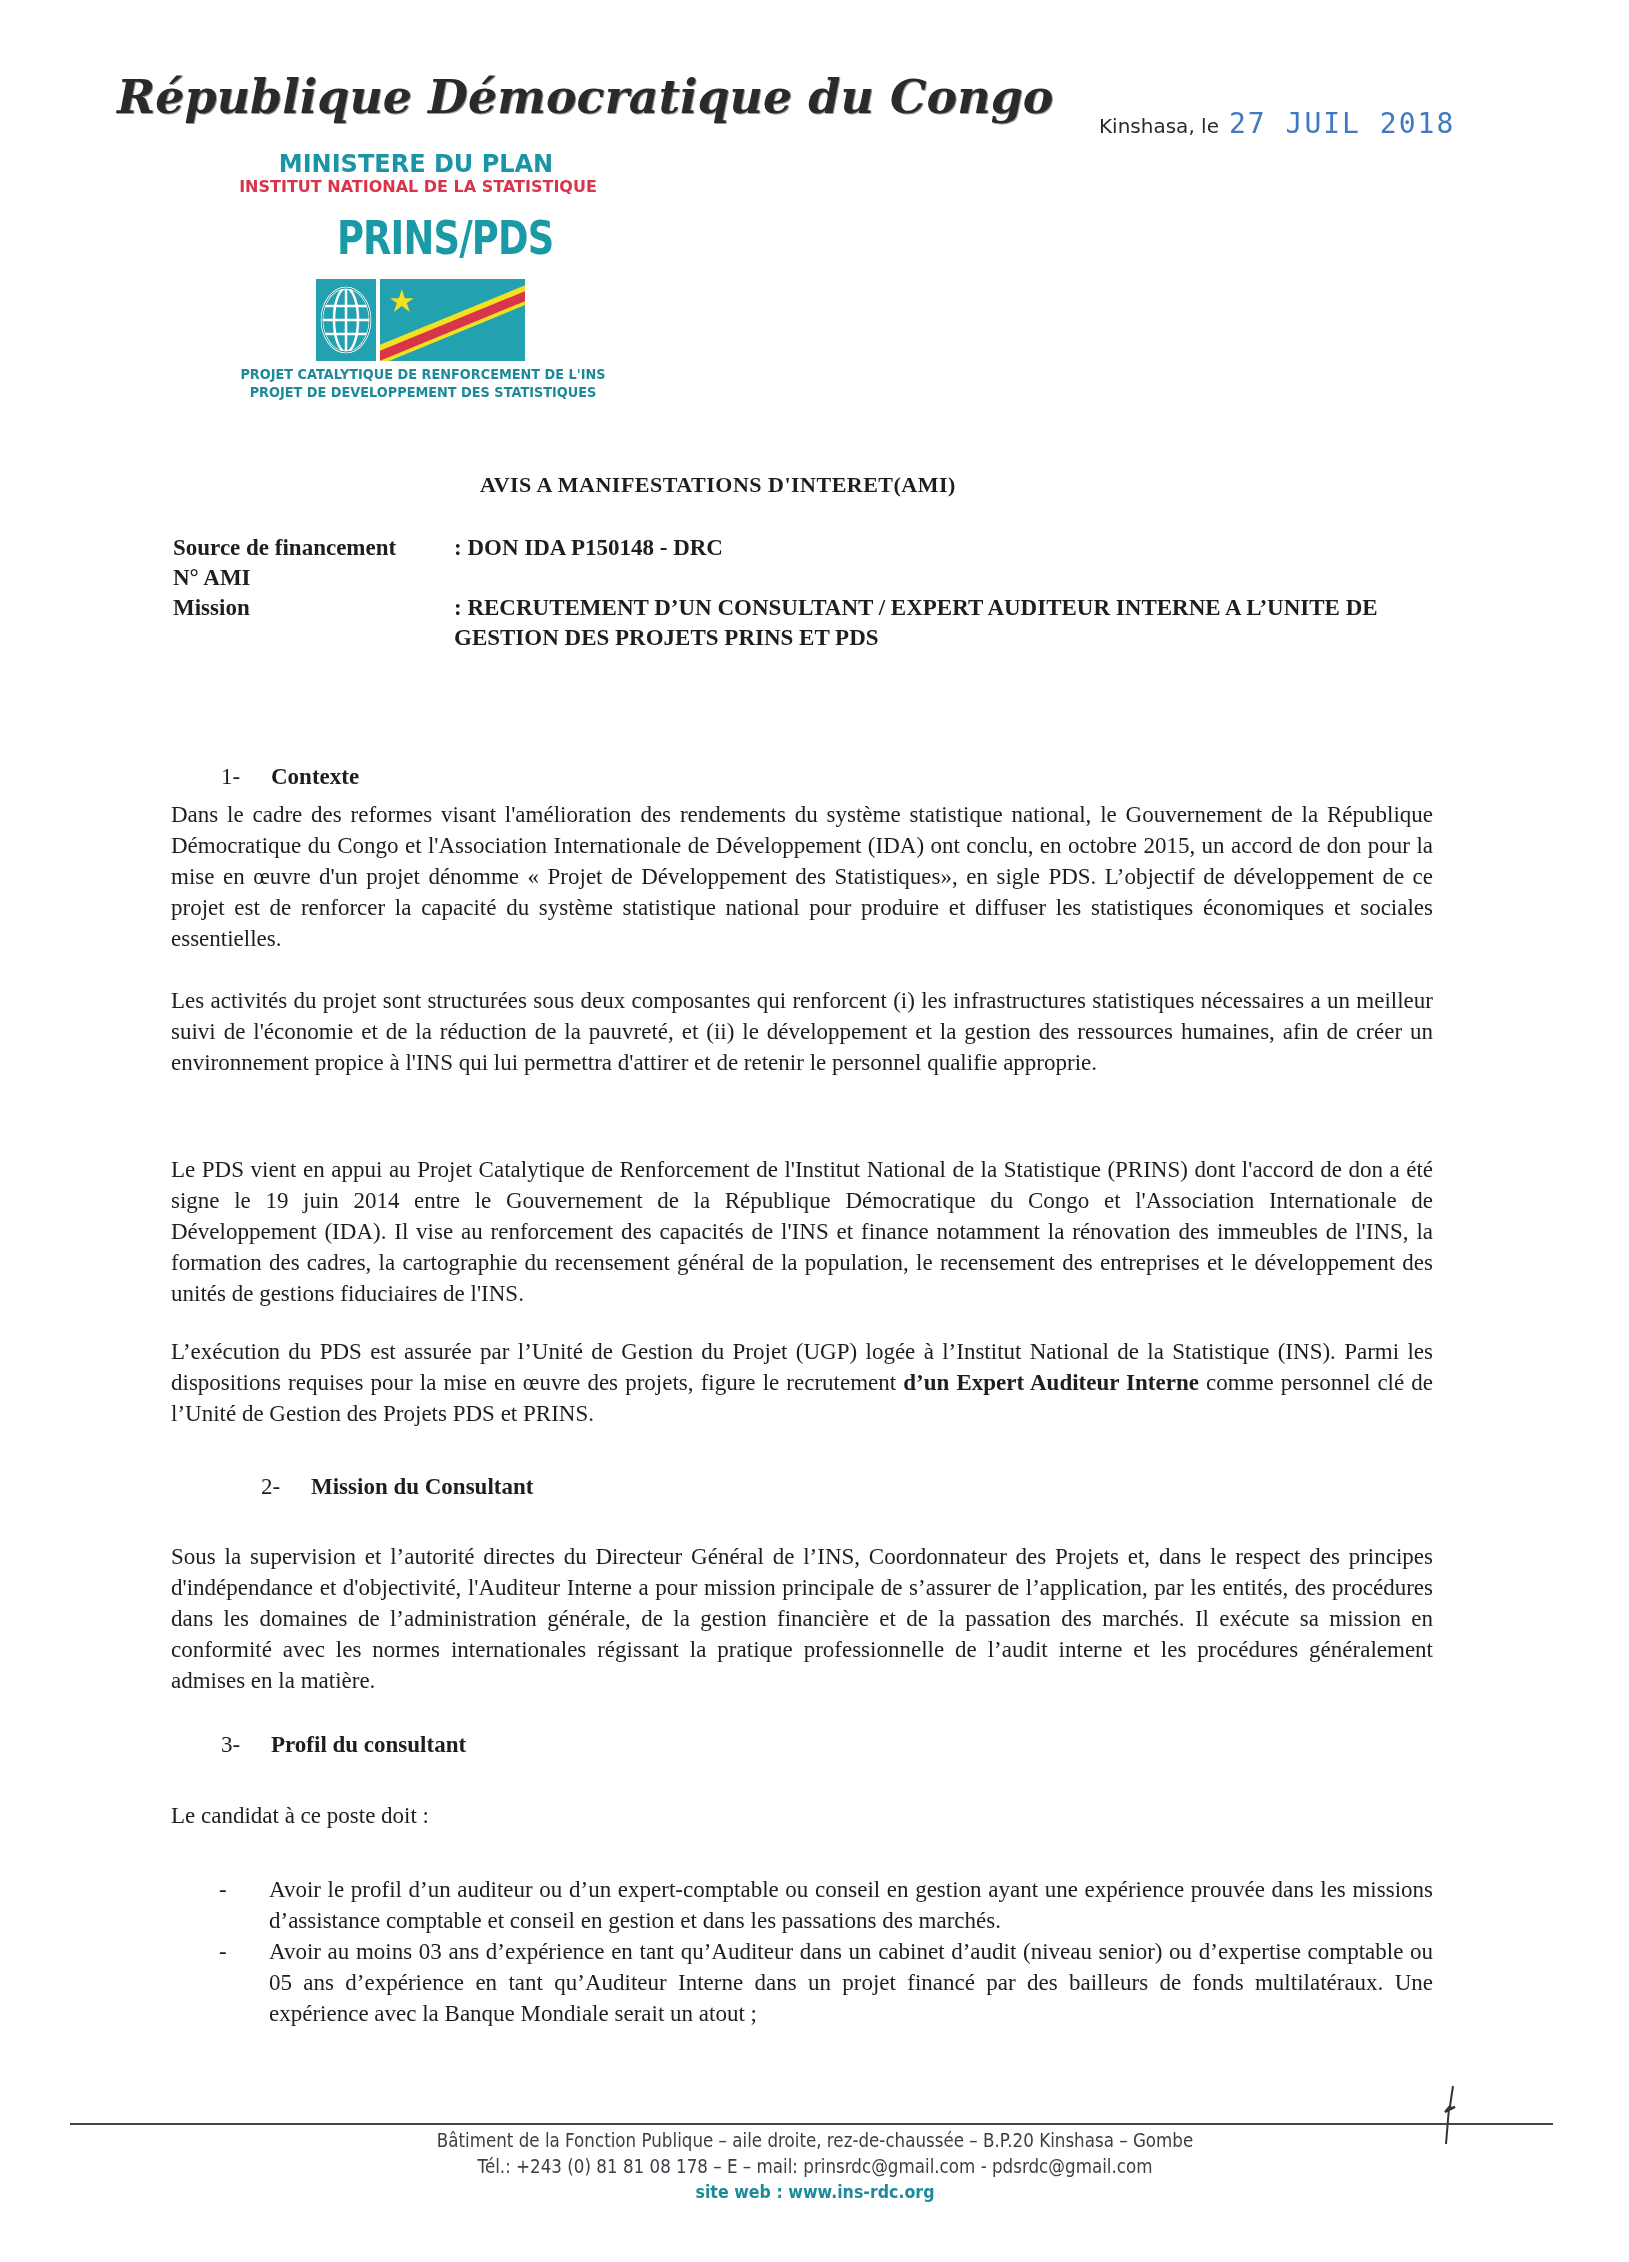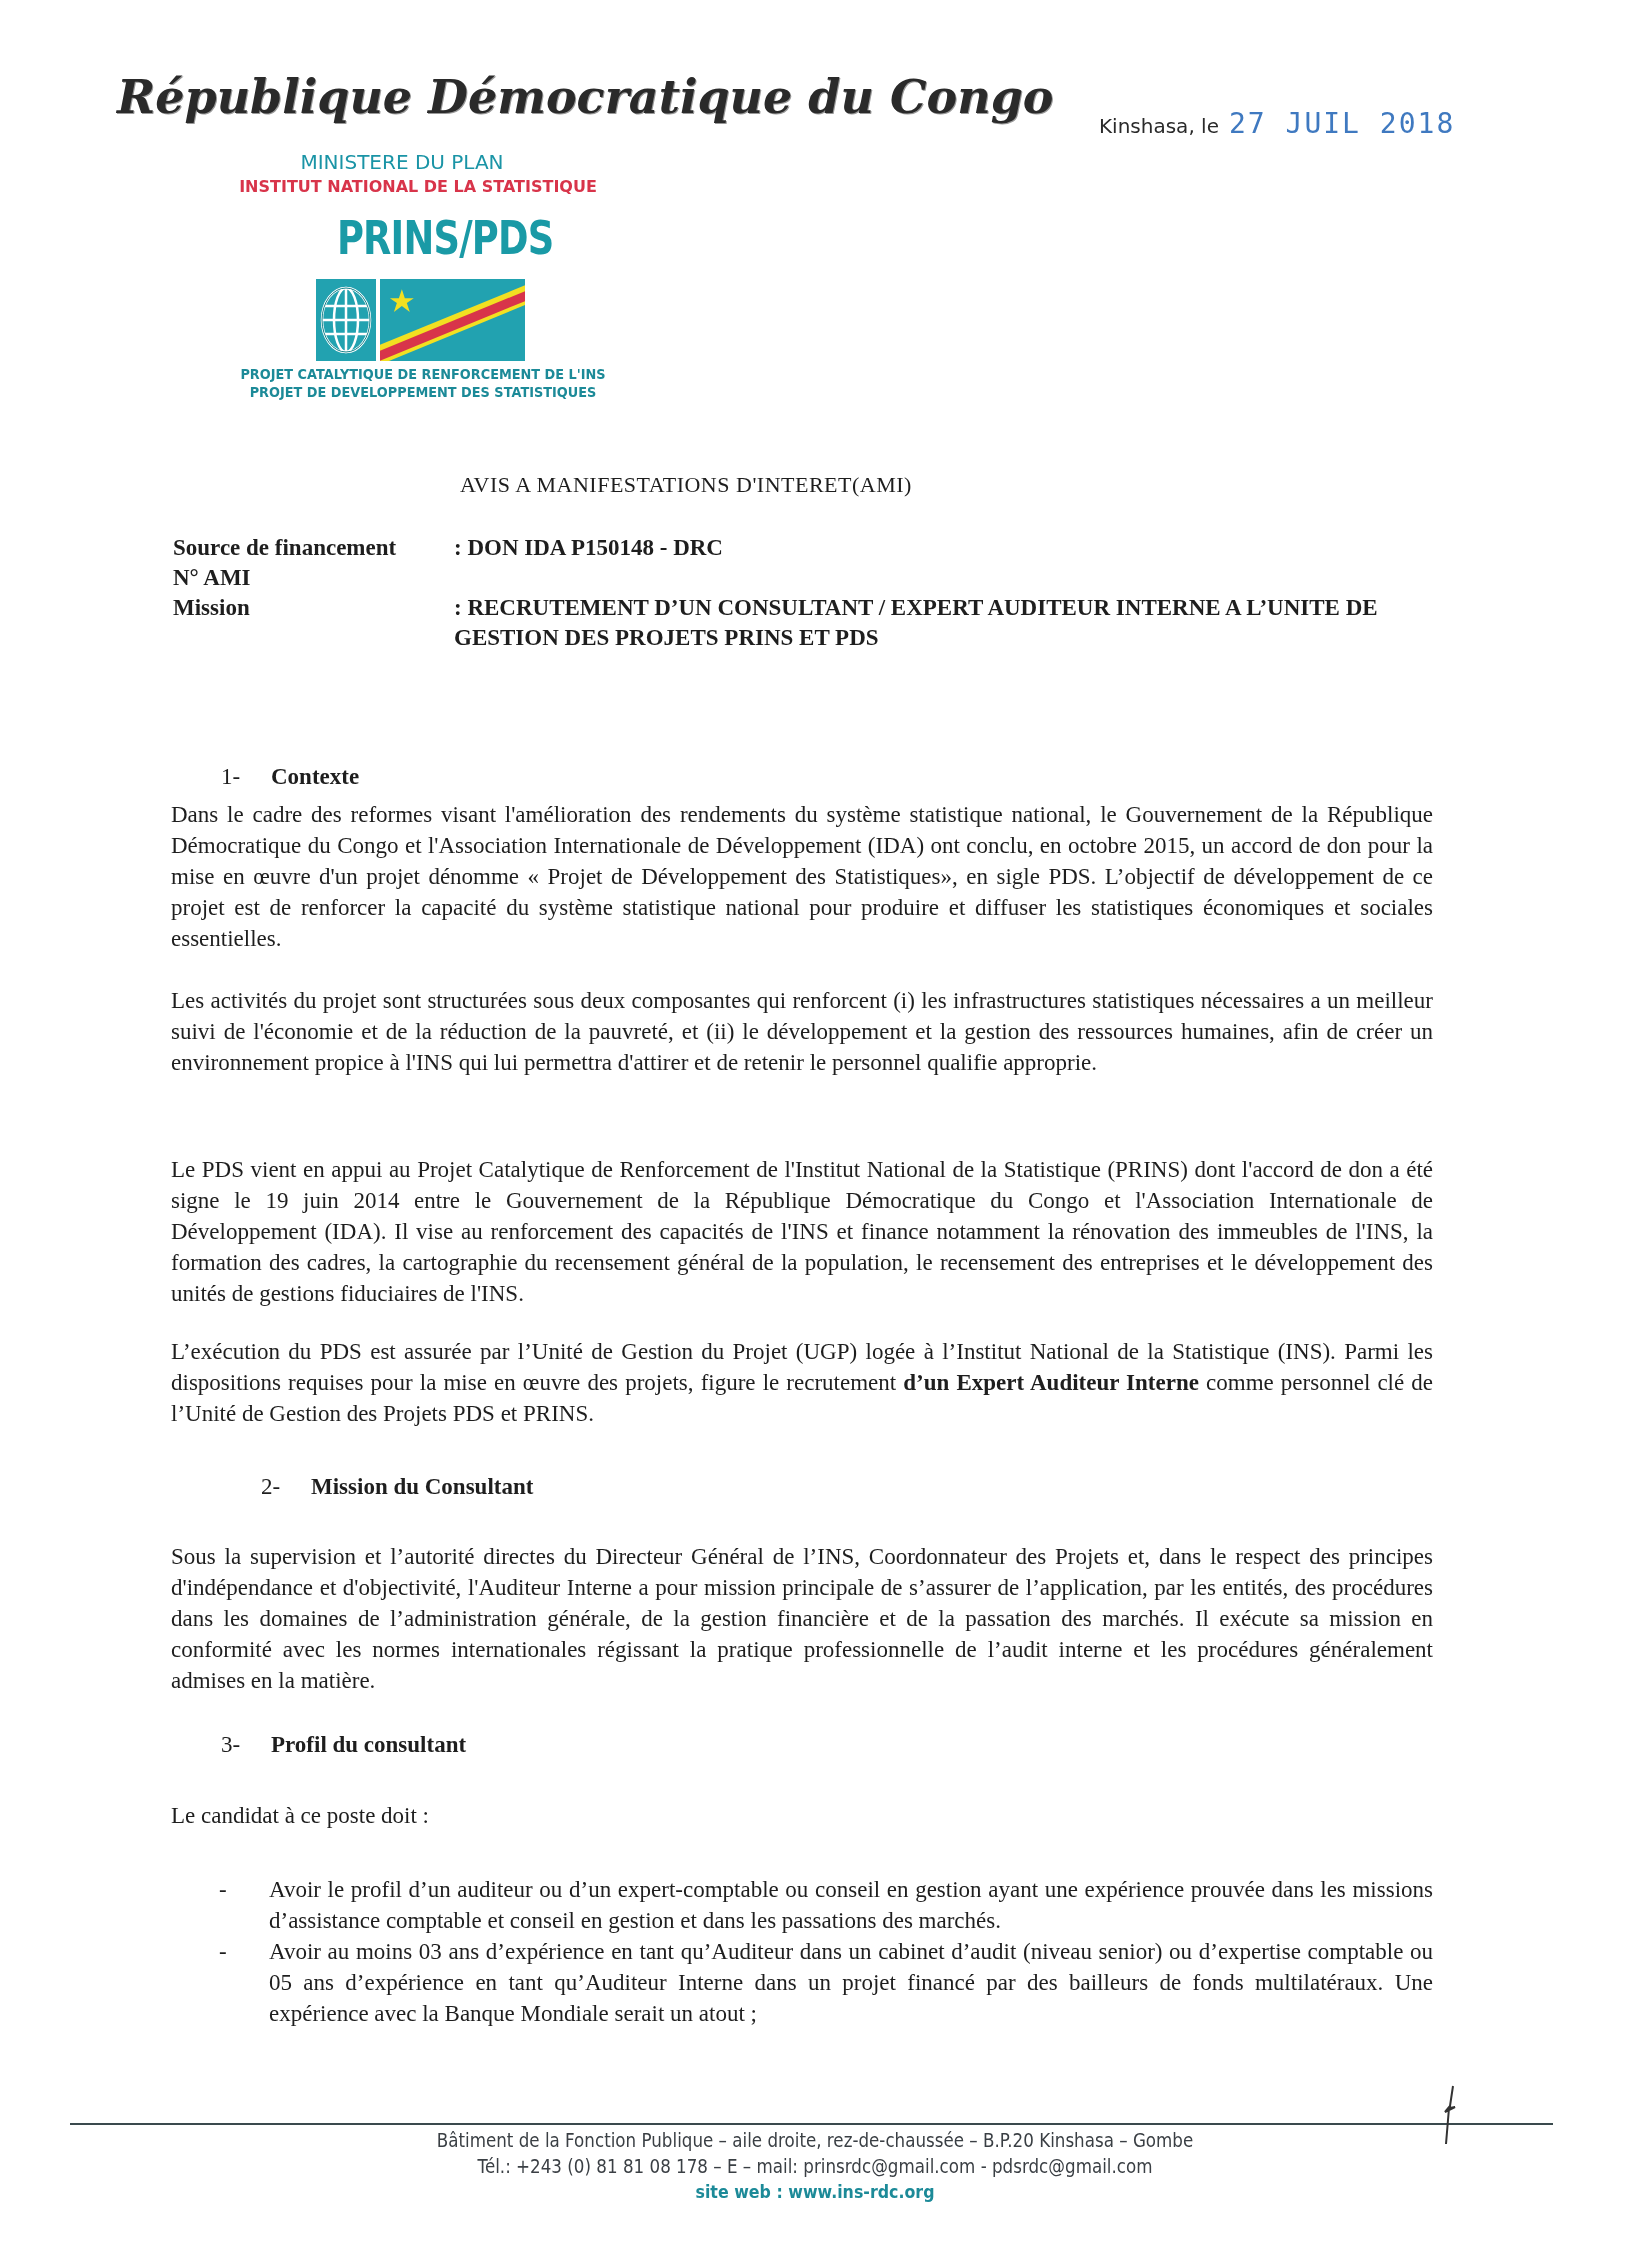--- a/index.html
+++ b/index.html
@@ -1,36 +1,36 @@
 <!DOCTYPE html>
 <html><head>
   <meta charset="utf-8">
   <style>
     html, body { margin: 0; padding: 0; background: #ffffff; }
     body { width: 1630px; height: 2263px; position: relative; overflow: hidden; color: #1e1e1e; font-family: "Liberation Serif", serif; }
 
     
     .lh-script { position: absolute; left: 117px; top: 70px; width: 637px; font-family: "DejaVu Serif", serif; font-style: italic; font-weight: bold; font-size: 46px; color: #2a2a2a; letter-spacing: 0px; text-shadow: 1px 1px 0 #999; white-space: nowrap; }
-    .lh-ministry { position: absolute; left: 248px; top: 150px; width: 308px; text-align: center; font-family: "DejaVu Sans", sans-serif; font-weight: normal; font-size: 20px; color: #1a94a6; }
+    .lh-ministry { position: absolute; left: 262px; top: 150px; width: 308px; text-align: center; font-family: "DejaVu Sans", sans-serif; font-weight: bold; font-size: 24px; color: #1a94a6; }
     .lh-institute { position: absolute; left: 189px; top: 177px; width: 458px; text-align: center; font-family: "DejaVu Sans", sans-serif; font-weight: bold; font-size: 16px; color: #d8344a; }
     .lh-prins { position: absolute; left: 316px; top: 211px; width: 209px; text-align: center; font-family: "DejaVu Sans", sans-serif; font-weight: bold; font-size: 46px; color: #1a9aa6; transform: scaleX(0.8); transform-origin: center; letter-spacing: -1px; }
     .lh-logos { position: absolute; left: 316px; top: 279px; width: 209px; height: 82px; display: flex; gap: 4px; }
     .logo-box { height: 82px; background: #22a2b0; position: relative; overflow: hidden; }
     .logo-globe { width: 60px; }
     .logo-flag { width: 145px; }
     .lh-project1, .lh-project2 { position: absolute; left: 199px; width: 448px; text-align: center; font-family: "DejaVu Sans", sans-serif; font-weight: bold; font-size: 14px; color: #1c8a98; transform: scaleX(0.92); }
     .lh-project1 { top: 366px; }
     .lh-project2 { top: 384px; }
 
     .date-line { position: absolute; left: 1099px; top: 107px; white-space: nowrap; }
     .date-label { font-family: "DejaVu Sans", sans-serif; font-weight: normal; font-size: 20px; color: #2a2a2a; }
     .date-stamp { font-family: "DejaVu Sans Mono", monospace; font-size: 28px; color: #3f79c0; margin-left: 10px; letter-spacing: 2px; }
 
     
-    .doc-title { position: absolute; left: 0; width: 1372px; top: 472px; text-align: center; font-weight: normal; font-size: 22px; letter-spacing: 0.5px; }
+    .doc-title { position: absolute; left: 0; width: 1372px; top: 472px; text-align: center; font-weight: bold; font-size: 22px; letter-spacing: 0.5px; padding-left: 32px; }
 
     
     .meta { position: absolute; left: 173px; top: 533px; font-weight: bold; font-size: 23px; line-height: 30px; }
     .meta-row { display: flex; }
     .meta-label { width: 281px; flex: none; }
     .meta-value { width: 955px; }
 
     
     .sec-head { position: absolute; left: 221px; font-weight: bold; font-size: 23px; }
     .sec-head .num { font-weight: normal; display: inline-block; width: 50px; }

